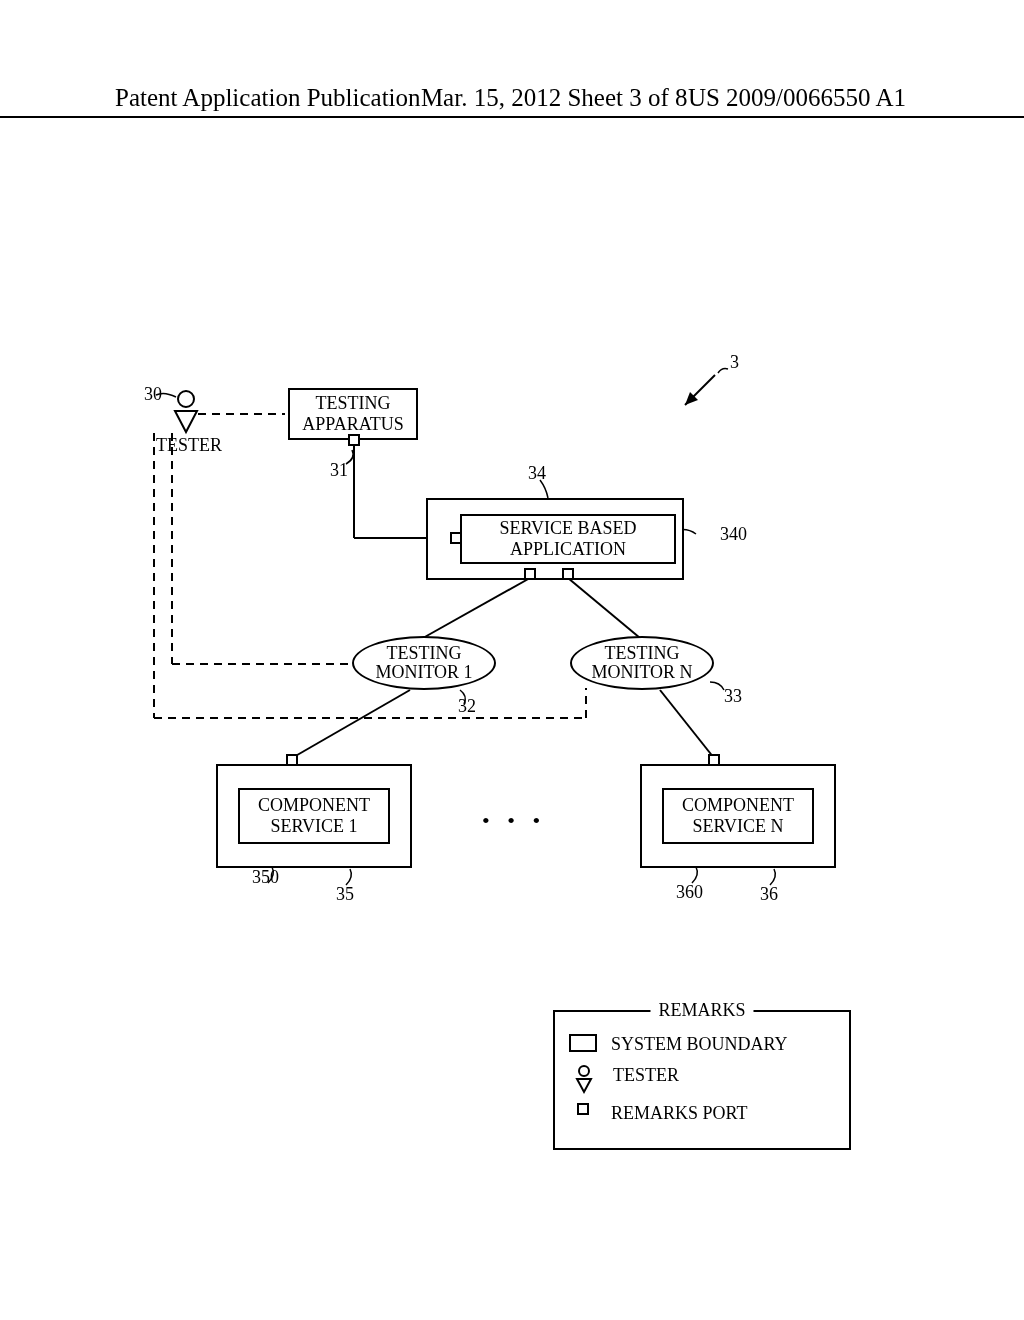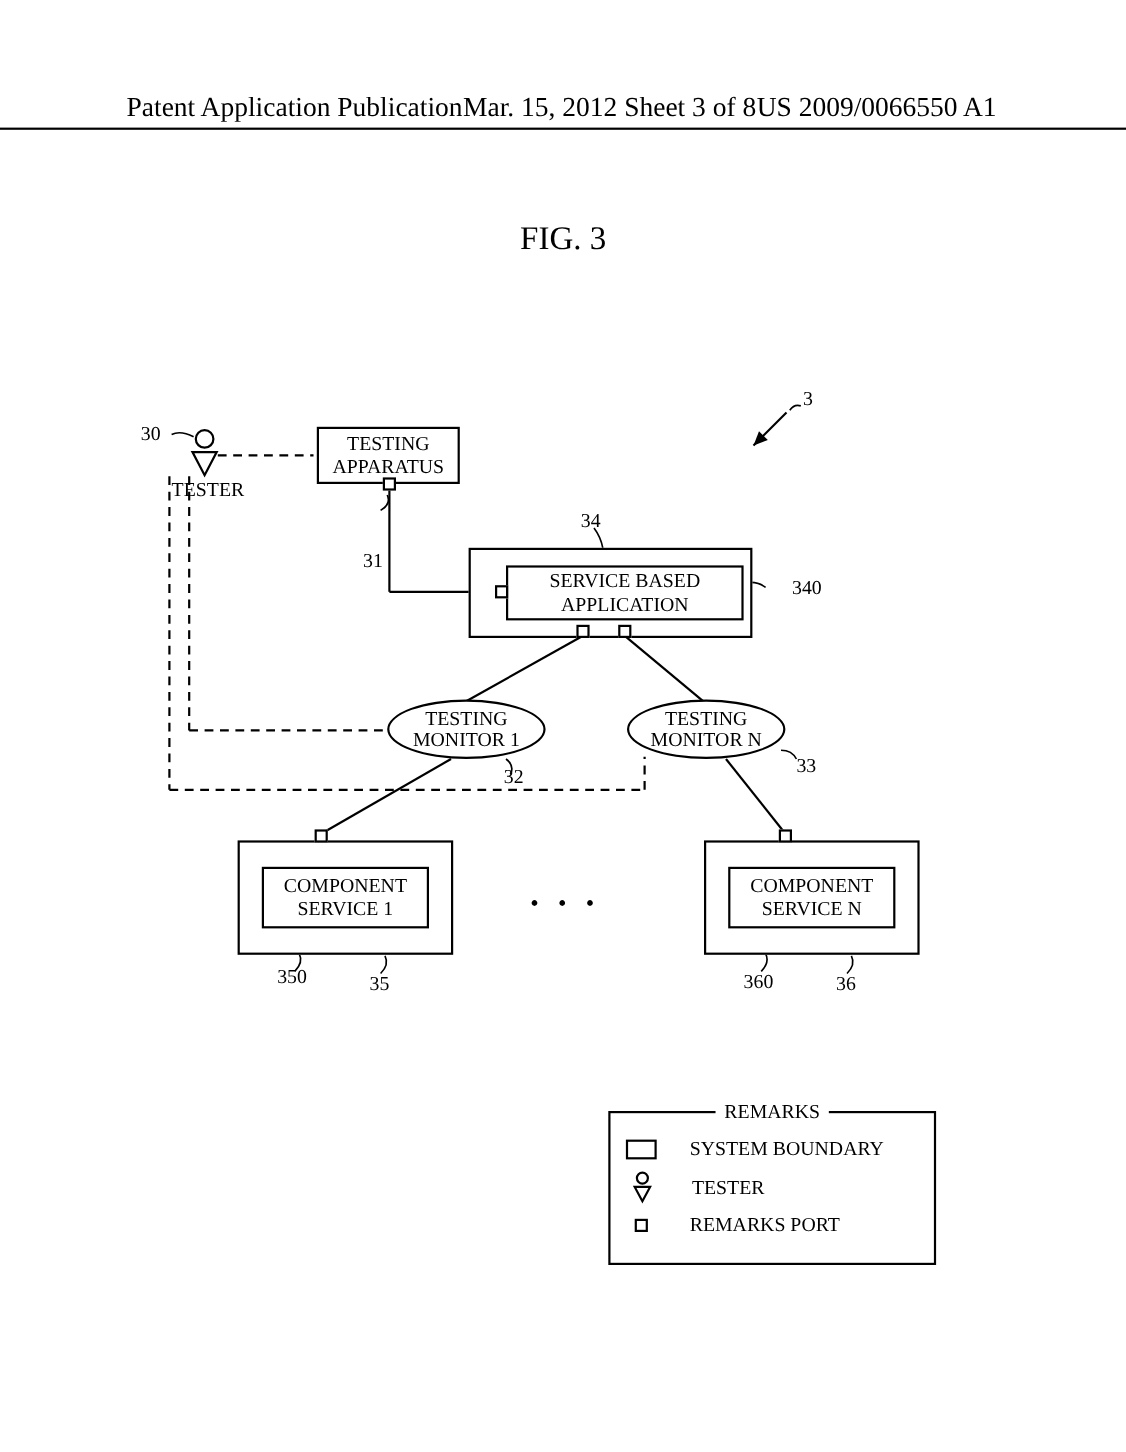--- a/index.html
+++ b/index.html
@@ -101,22 +101,22 @@
     position: absolute;
     top: -12px;
     left: 50%;
     transform: translateX(-50%);
     background: #fff;
     padding: 0 8px;
     font-size: 18px;
   }
   .remarks-row {
     display: flex;
-    align-items: center;
-    gap: 30px;
+    align-items: flex-start;
+    gap: 14px;
     margin: 10px 14px;
     font-size: 18px;
   }
   .rem-box {
     width: 28px;
     height: 18px;
     border: 2px solid #000;
     box-sizing: border-box;
   }
   .rem-port {
@@ -139,21 +139,20 @@
 <body>
 
 <div class="page">
 
   <div class="header">
     <span>Patent Application Publication</span>
     <span>Mar. 15, 2012  Sheet 3 of 8</span>
     <span>US 2009/0066550 A1</span>
   </div>
 
-  <div class="fig-title">FIG. 3</div>
 
   <div class="diagram">
 
     <svg width="780" height="620">
 
       <line x1="595" y1="5" x2="565" y2="35" stroke="#000" stroke-width="2"></line>
       <polygon points="565,35 570,22 578,30" fill="#000"></polygon>
 
       <path d="M 598 3 q 4 -6 10 -4" stroke="#000" stroke-width="1.5" fill="none"></path>
 
@@ -193,28 +192,28 @@
 
       <path d="M 152 497 q 4 8 -4 16" stroke="#000" stroke-width="1.5" fill="none"></path>
       <path d="M 230 499 q 4 8 -4 16" stroke="#000" stroke-width="1.5" fill="none"></path>
 
       <path d="M 576 497 q 4 8 -4 16" stroke="#000" stroke-width="1.5" fill="none"></path>
       <path d="M 654 499 q 4 8 -4 16" stroke="#000" stroke-width="1.5" fill="none"></path>
     </svg>
 
     <div class="label" style="left:610px; top:-18px;">3</div>
 
-    <div class="label" style="left:8px; top:14px;">30</div>
+    <div class="label" style="left:24px; top:14px;">30</div>
 
     <div class="label" style="left:36px; top:65px;">TESTER</div>
 
     <div class="box-inner" style="left:168px; top:18px; width:130px; height:52px; white-space:pre-line;">TESTING
 APPARATUS</div>
     <div class="port" style="left:228px; top:64px;"></div>
-    <div class="label" style="left:210px; top:90px;margin-top:39px;">31</div>
+    <div class="label" style="left:210px; top:90px;">31</div>
 
     <div class="box" style="left:306px; top:128px; width:258px; height:82px;"></div>
     <div class="label" style="left:408px; top:93px;">34</div>
 
     <div class="box-inner" style="left:340px; top:144px; width:216px; height:50px; white-space:pre-line;">SERVICE BASED
 APPLICATION</div>
     <div class="port" style="left:330px; top:162px;"></div>
     <div class="port" style="left:404px; top:198px;"></div>
     <div class="port" style="left:442px; top:198px;"></div>
     <div class="label" style="left:580px; top:154px;margin-left:20px;">340</div>
@@ -224,21 +223,21 @@
     <div class="label" style="left:338px; top:326px;">32</div>
 
     <div class="ellipse" style="left:450px; top:266px; width:144px; height:54px; white-space:pre-line; line-height:1.05;">TESTING
 MONITOR N</div>
     <div class="label" style="left:604px; top:316px;">33</div>
 
     <div class="box" style="left:96px; top:394px; width:196px; height:104px;"></div>
     <div class="port" style="left:166px; top:384px;"></div>
     <div class="box-inner" style="left:118px; top:418px; width:152px; height:56px; white-space:pre-line;">COMPONENT
 SERVICE 1</div>
-    <div class="label" style="left:132px; top:508px;">350</div>
+    <div class="label" style="left:132px; top:497px;">350</div>
     <div class="label" style="left:216px; top:514px;">35</div>
 
     <div class="label" style="left:362px; top:438px; font-size:22px; letter-spacing:6px;">• • •</div>
 
     <div class="box" style="left:520px; top:394px; width:196px; height:104px;"></div>
     <div class="port" style="left:588px; top:384px;"></div>
     <div class="box-inner" style="left:542px; top:418px; width:152px; height:56px; white-space:pre-line;">COMPONENT
 SERVICE N</div>
     <div class="label" style="left:556px; top:512px;">360</div>
     <div class="label" style="left:640px; top:514px;">36</div>

